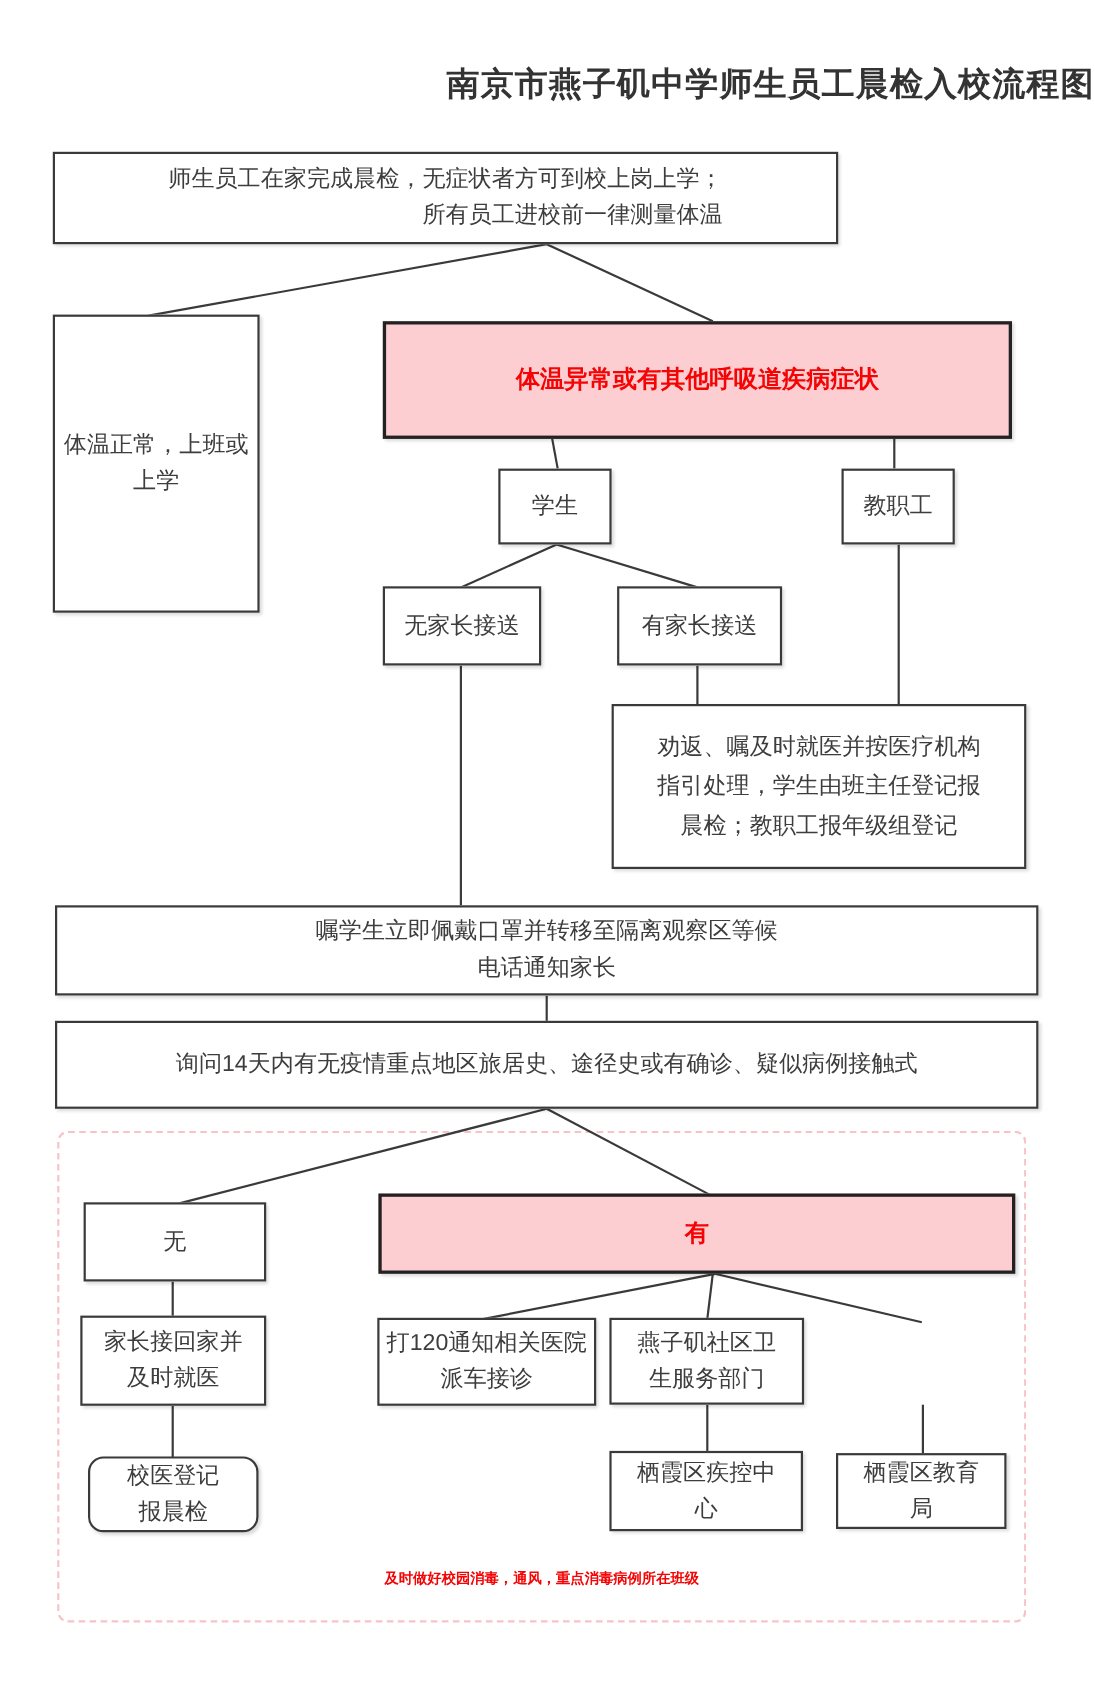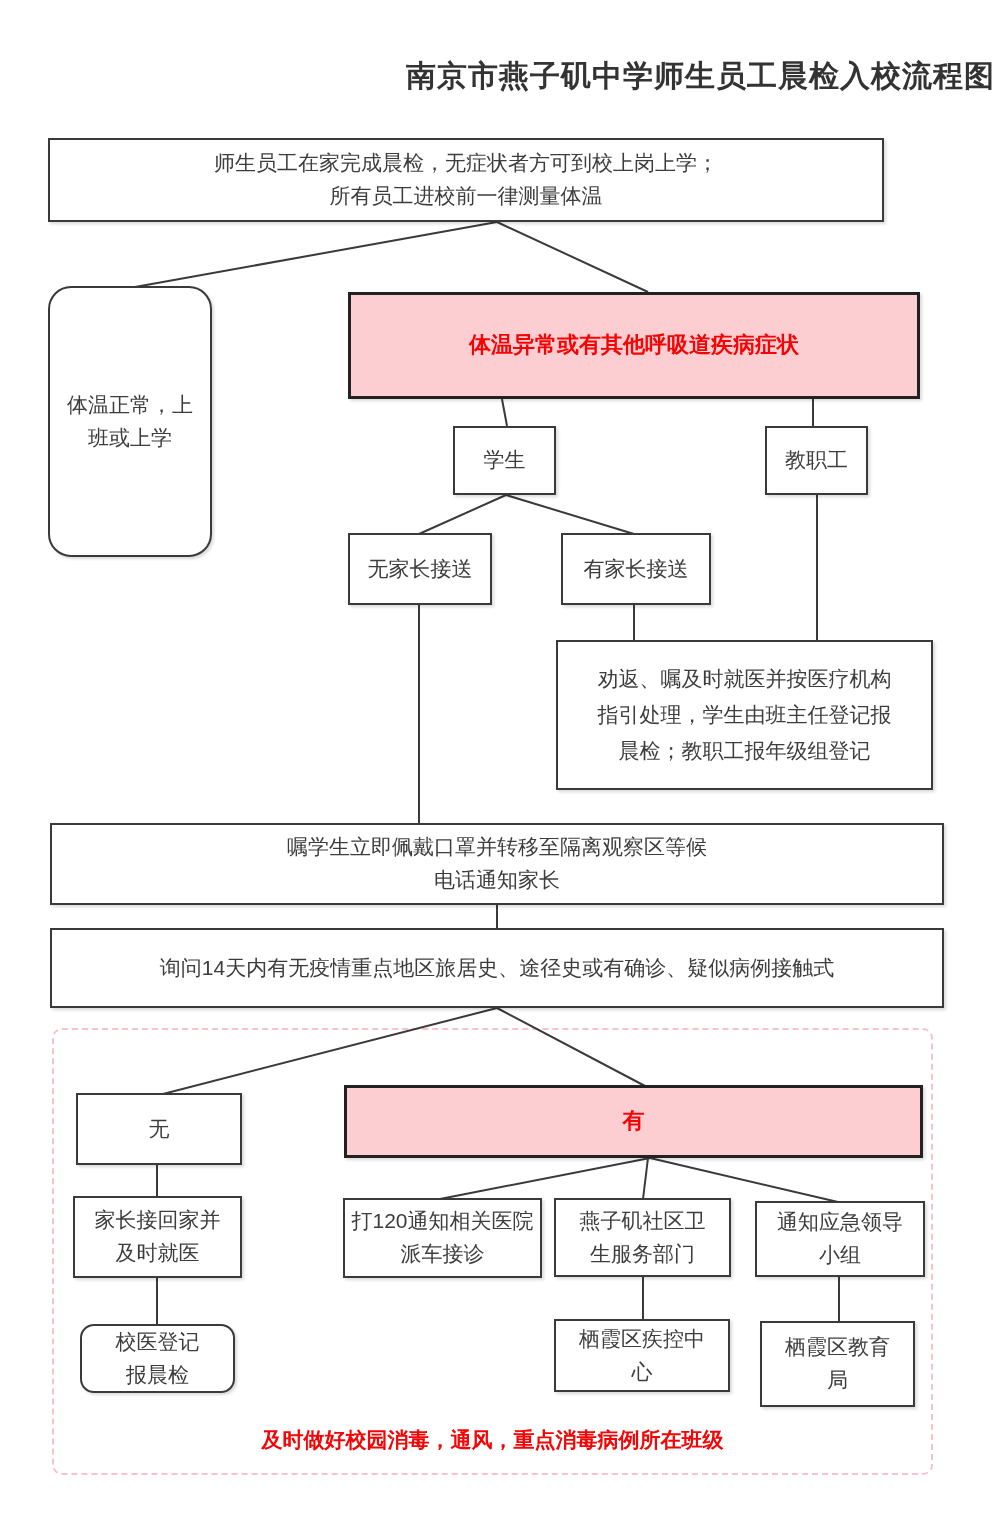--- a/index.html
+++ b/index.html
@@ -60,21 +60,21 @@
     box-sizing: border-box;
     border: 2px dashed var(--dashed-border, #f8c3c8);
     border-radius: 10px;
     z-index: 0;
   }
   .red-note {
     position: absolute;
     left: 52px; top: 1426px;
     width: 881px;
     text-align: center;
-    font-size: 21px;
+    font-size: 13px;
     font-weight: bold;
     color: var(--red-text, #f40404);
     z-index: 2;
   }
 </style>
 </head>
 <body>
 
 <div id="canvas">
 
@@ -95,24 +95,24 @@
     <line x1="650" y1="1158" x2="440" y2="1199"></line>
     <line x1="648" y1="1158" x2="643" y2="1199"></line>
     <line x1="650" y1="1158" x2="838" y2="1202"></line>
     <line x1="157" y1="1278" x2="157" y2="1325"></line>
     <line x1="643" y1="1277" x2="643" y2="1320"></line>
     <line x1="839" y1="1277" x2="839" y2="1322"></line>
   </svg>
 
   <div class="page-title">南京市燕子矶中学师生员工晨检入校流程图</div>
 
-  <div class="node" style="left:48px; top:138px; width:836px; height:84px;">师生员工在家完成晨检，无症状者方可到校上岗上学；
+  <div class="node" style="left:48px; top:138px; width:714px; height:84px;text-align:right;">师生员工在家完成晨检，无症状者方可到校上岗上学；
 所有员工进校前一律测量体温</div>
 
-  <div class="node" style="left:48px; top:286px; width:164px; height:271px; padding:0 8px;border-radius:23px;">体温正常，上班或上学</div>
+  <div class="node" style="left:48px; top:286px; width:188px; height:271px; padding:0 8px;">体温正常，上班或上学</div>
 
   <div class="node pink" style="left:348px; top:292px; width:572px; height:107px;">体温异常或有其他呼吸道疾病症状</div>
 
   <div class="node" style="left:453px; top:426px; width:103px; height:69px;">学生</div>
 
   <div class="node" style="left:765px; top:426px; width:103px; height:69px;">教职工</div>
 
   <div class="node" style="left:348px; top:533px; width:144px; height:72px;">无家长接送</div>
 
   <div class="node" style="left:556px; top:640px; width:377px; height:150px; padding:0 36px; line-height:1.7;">劝返、嘱及时就医并按医疗机构指引处理，学生由班主任登记报晨检；教职工报年级组登记</div>
@@ -129,23 +129,22 @@
   <div class="node" style="left:76px; top:1093px; width:166px; height:72px;">无</div>
 
   <div class="node pink" style="left:344px; top:1085px; width:579px; height:73px;">有</div>
 
   <div class="node" style="left:73px; top:1196px; width:169px; height:82px; padding:0 12px;">家长接回家并及时就医</div>
 
   <div class="node" style="left:343px; top:1198px; width:199px; height:80px; padding:0 6px;">打120通知相关医院派车接诊</div>
 
   <div class="node" style="left:554px; top:1198px; width:177px; height:79px; padding:0 18px;">燕子矶社区卫生服务部门</div>
 
-  <div class="node" style="left:755px; top:1201px; width:170px; height:76px; padding:0 18px;">通知应急领导小组</div>
 
   <div class="node" style="left:80px; top:1324px; width:155px; height:69px; padding:0 32px;border-radius:14px;">校医登记报晨检</div>
 
   <div class="node" style="left:554px; top:1319px; width:176px; height:73px; padding:0 18px;">栖霞区疾控中心</div>
 
-  <div class="node" style="left:760px; top:1321px; width:155px; height:86px; padding:12px 22px;">栖霞区教育局</div>
+  <div class="node" style="left:760px; top:1321px; width:155px; height:69px; padding:12px 22px;">栖霞区教育局</div>
 
   <div class="red-note">及时做好校园消毒，通风，重点消毒病例所在班级</div>
 
 </div>
 
 </body></html>

